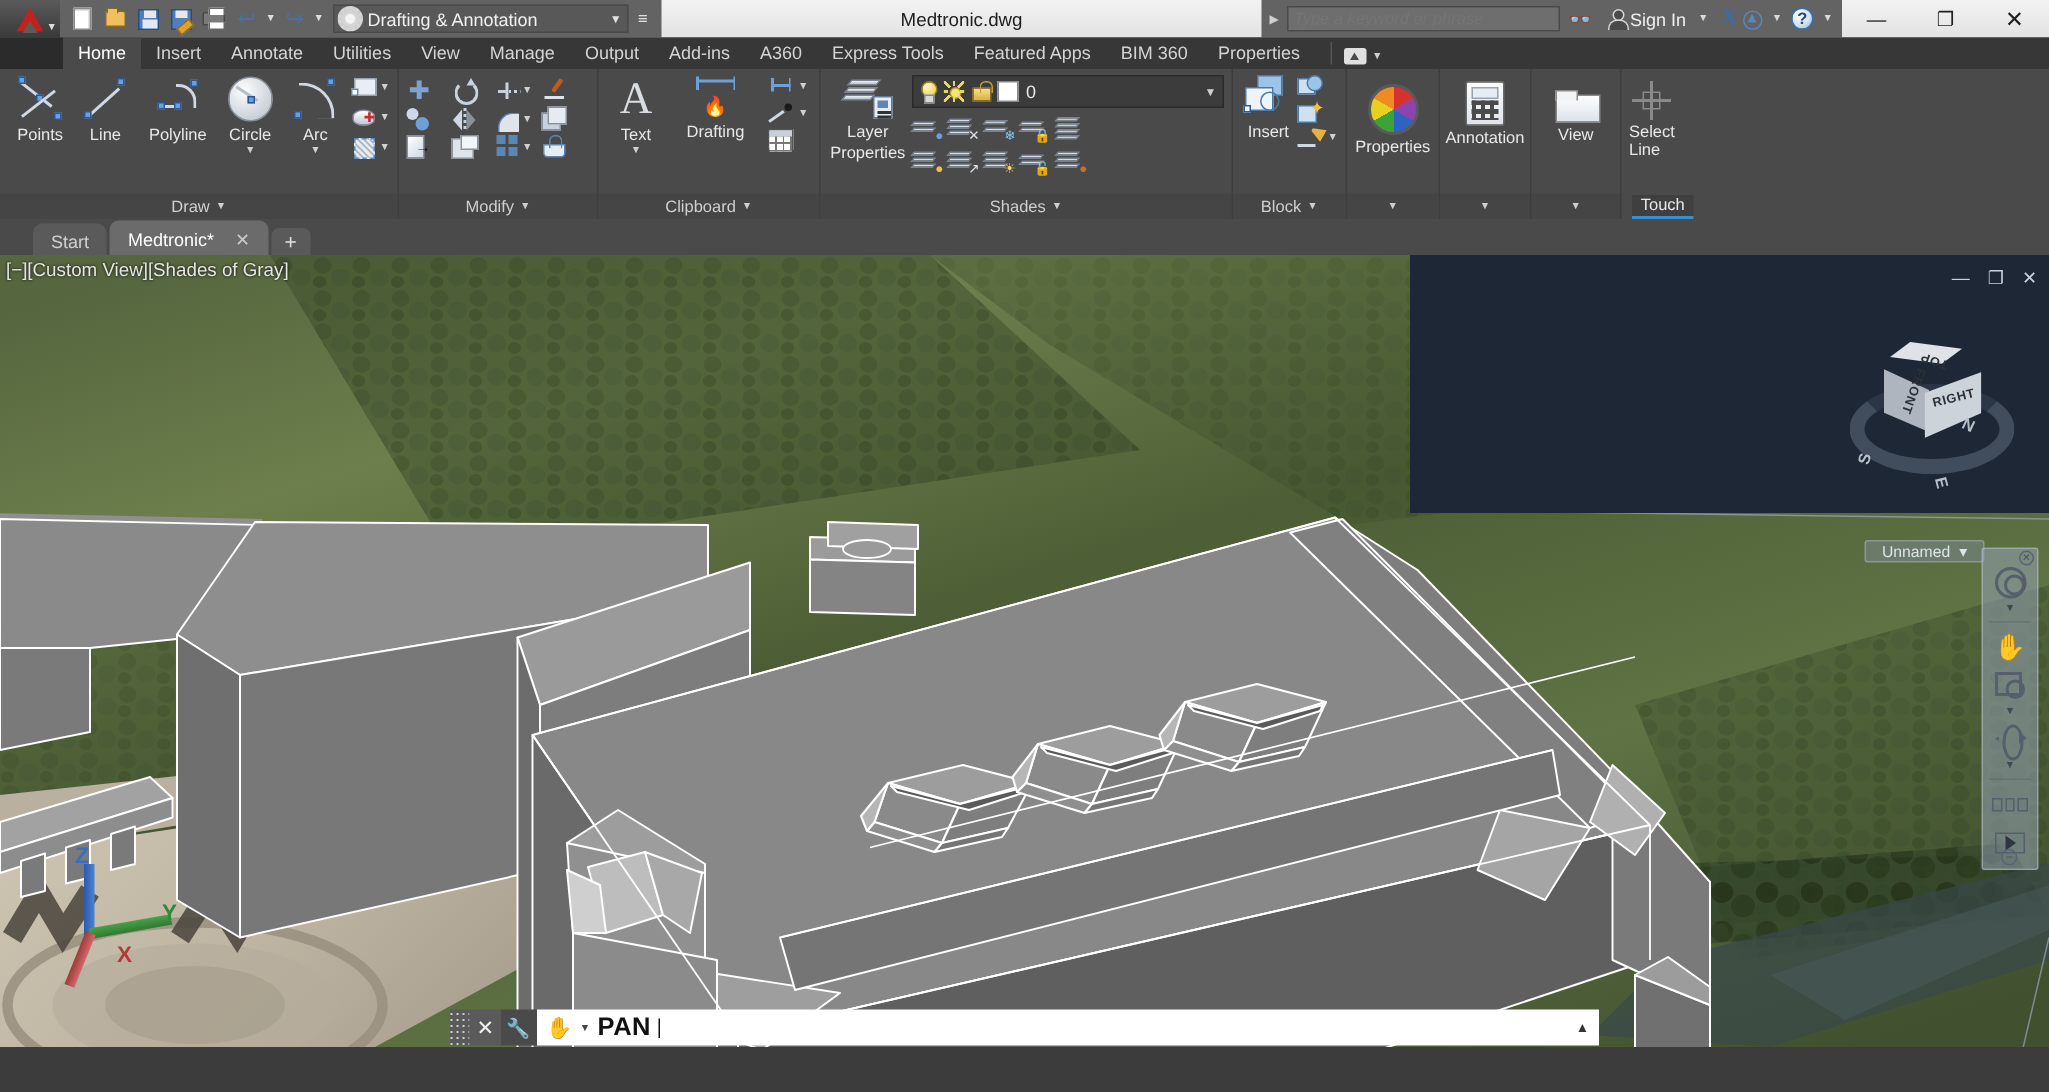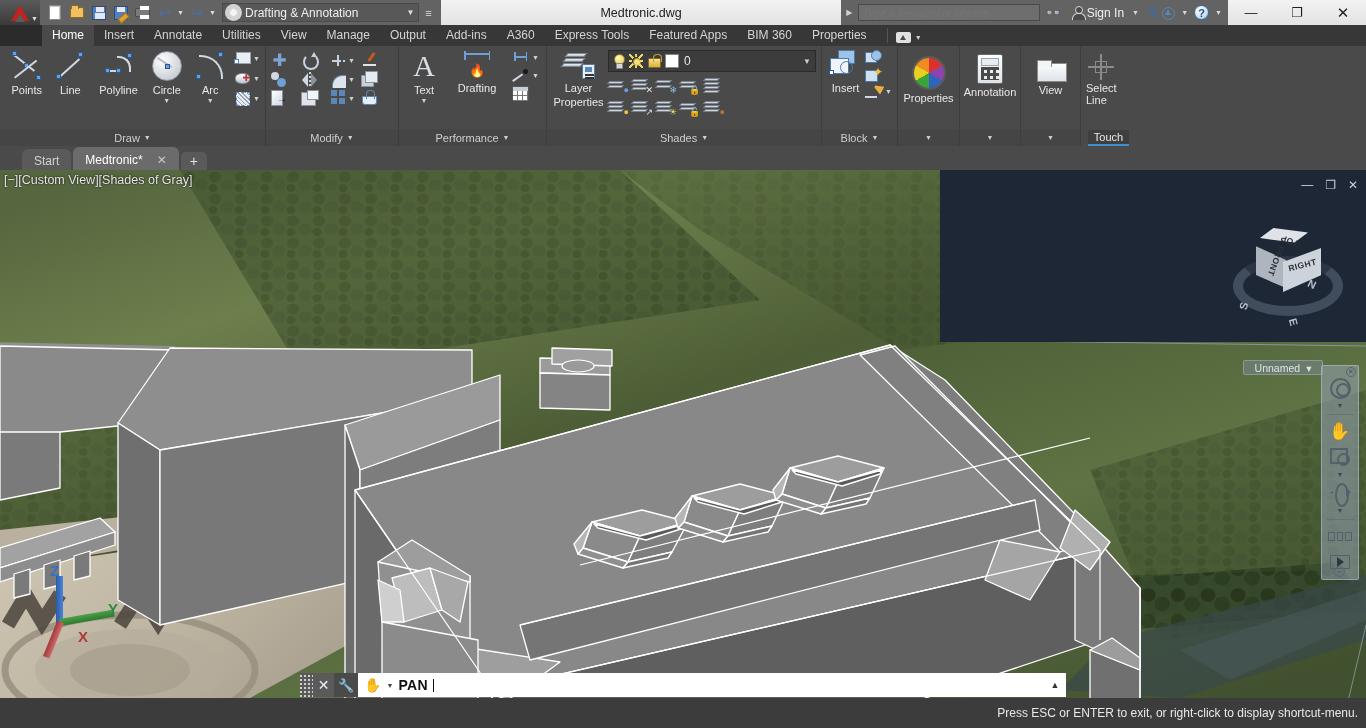--- a/index.html
+++ b/index.html
@@ -438,21 +438,21 @@
   .cmd-grip { width: 13px; background: #5a5a5a;
     background-image: radial-gradient(#cfcfcf 1px, transparent 1px);
     background-size: 4px 4px; background-position: 3px 5px; }
   .cmd-close { width: 21px; background: #5a5a5a; color: #f0f0f0; font-size: 14px;
     display:flex; align-items:center; justify-content:center; }
   .cmd-tool { width: 24px; background: #4a4a4a; display:flex; align-items:center; justify-content:center;}
   .wrench { font-size: 13px; color: #d8dde3; }
   .cmd-input { flex: 1; background: #ffffff; display:flex; align-items:center; gap: 5px; padding: 0 6px; }
   .cmd-hand { font-size: 14px; color: #222; }
   .cmd-hand-caret { font-size: 7px; color: #444; }
-  .cmd-text { font-size: 14px; color: #111; font-weight: bold; letter-spacing: 0.3px; }
+  .cmd-text { font-size: 17px; color: #111; font-weight: bold; letter-spacing: 0.3px; }
   .cmd-caret-bar { width:1px; height:13px; background:#111; }
   .cmd-expand { width: 22px; background: #ffffff; display:flex; align-items:center; justify-content:center;
     color:#333; font-size: 9px; }
 
   
   .statusbar {
     position: absolute; left: 0; top: 698px; width: 1366px; height: 30px;
     background: #3c3c3c; display:flex; align-items:center; justify-content: flex-end;
     padding-right: 8px;
   }
@@ -731,21 +731,21 @@
             <span class="sm-caret">▼</span>
           </div>
           <div style="display:flex;align-items:center;gap:3px">
             <div class="ico ico-16">
                 <div class="i-table"></div>
               </div>
           </div>
         </div>
       </div>
       <div class="panel-title">
-        <span>Performance</span>
+        <span>Clipboard</span>
         <span class="pcaret">▼</span>
       </div>
     </div>
 
     <div class="panel" style="width:275px">
       <div class="panel-body">
         <div class="big-btn" style="width:62px">
           <div class="ico ico-32 i-layerprops">
             <i class="stackline" style="left:3px;top:3px"></i>
             <i class="stackline" style="left:1px;top:8px"></i>
@@ -1190,17 +1190,14 @@
       </div>
     <div class="cmd-input">
       <span class="cmd-hand">✋</span>
       <span class="cmd-hand-caret">▼</span>
       <span class="cmd-text">PAN</span>
       <span class="cmd-caret-bar"></span>
     </div>
     <div class="cmd-expand">▲</div>
   </div>
 
-  <div class="statusbar">
-    <span class="status-text">Press ESC or ENTER to exit, or right-click to display shortcut-menu.</span>
-  </div>
 
 </div>
 
 </body></html>

